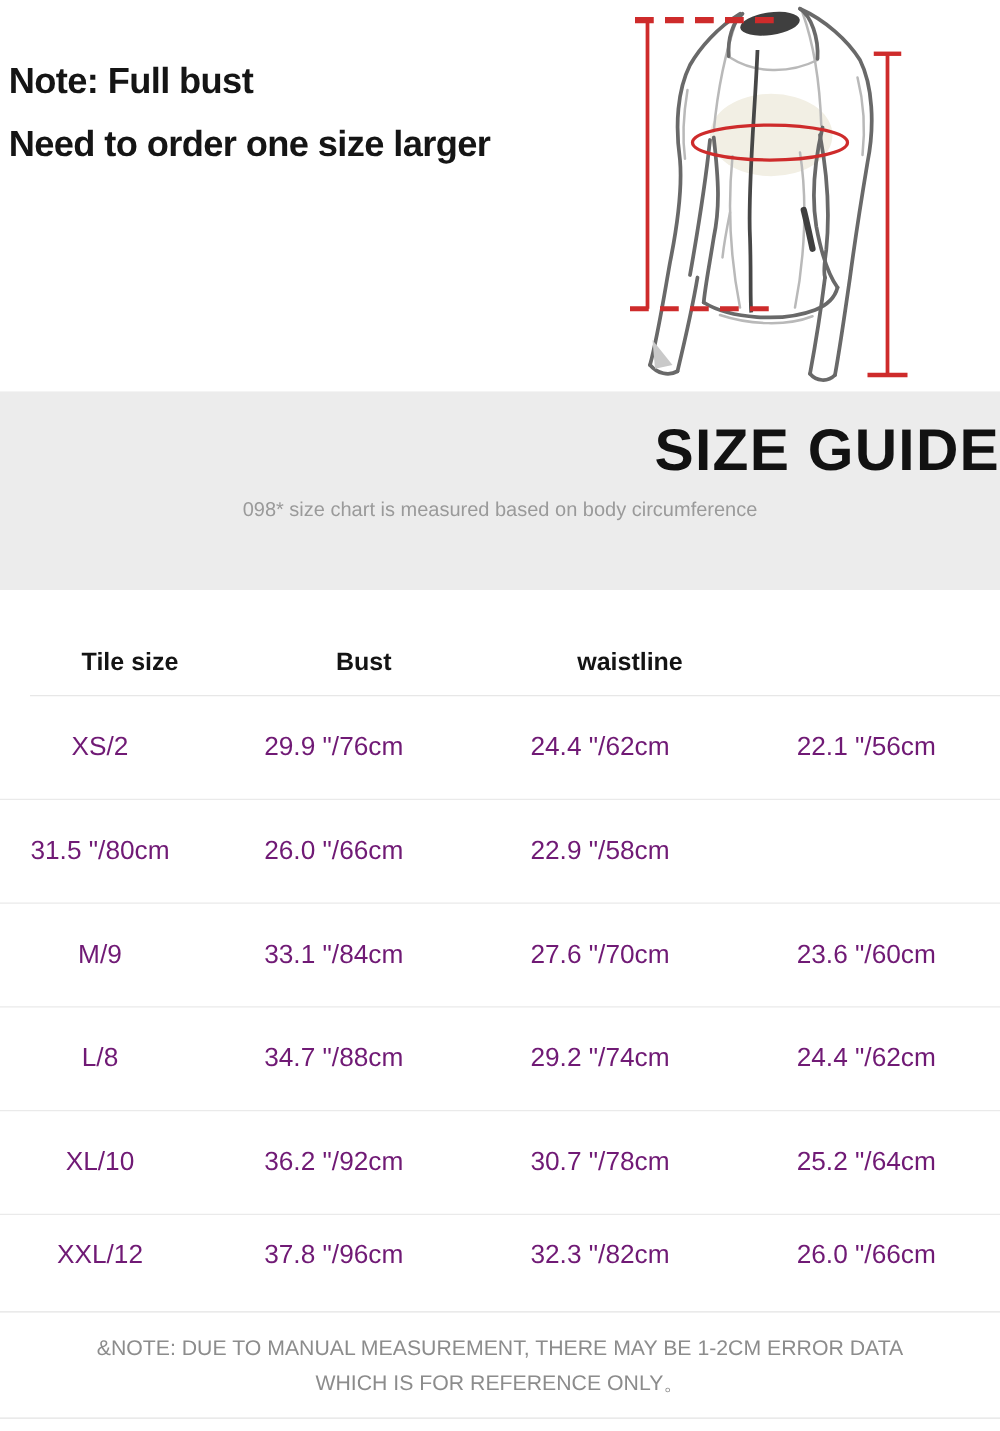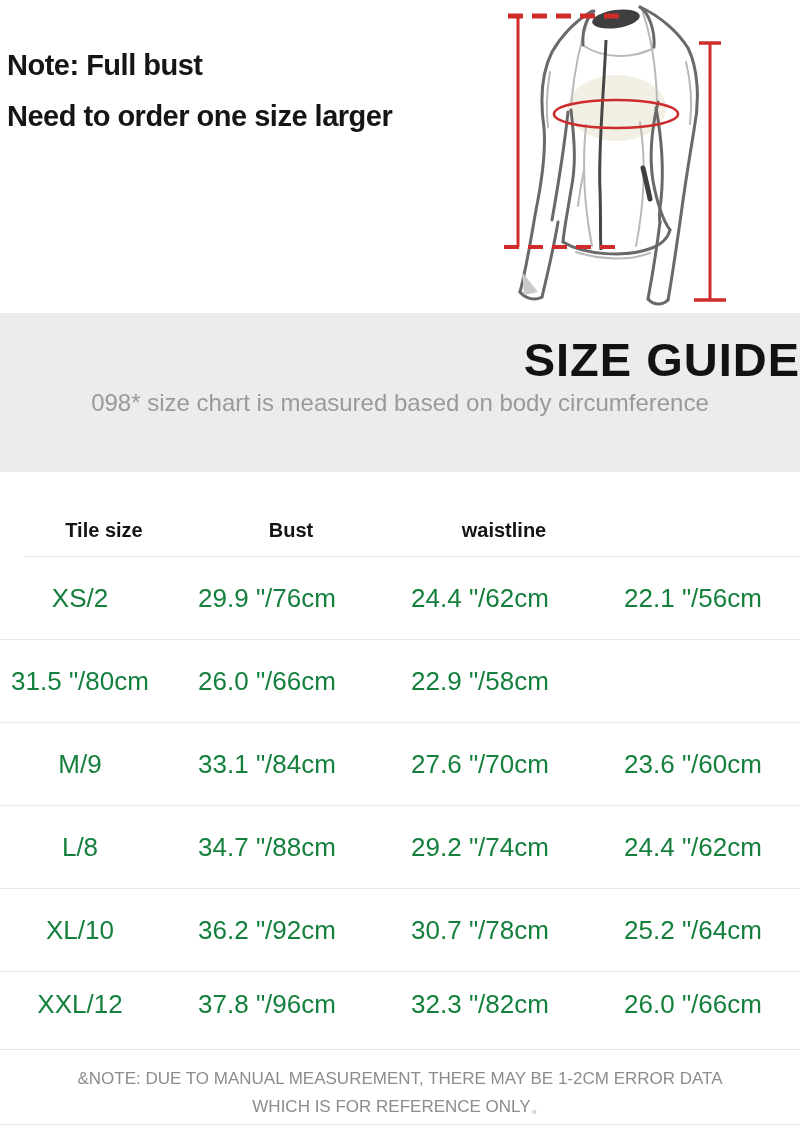--- a/index.html
+++ b/index.html
@@ -15,33 +15,33 @@
     font-size:29px;font-weight:700;letter-spacing:-0.5px;
     line-height:51px;color:#151515;
   }
   .jacket-wrap{position:absolute;top:0;right:0;width:320px;height:313px;}
   
   .banner{height:159px;background:#ececec;text-align:center;}
   .banner-title{
     margin:0;padding-top:21px;font-size:47px;font-weight:700;
     letter-spacing:1px;color:#121212;line-height:52px;text-align:right;
   }
-  .banner-subtitle{margin-top:3px;font-size:24px;color:#9a9a9a;}
+  .banner-subtitle{margin-top:14px;font-size:16px;color:#9a9a9a;}
   
   .size-table{background:#fff;}
   .t-grid{display:grid;grid-template-columns:160px 214px 212px 214px;}
   .t-header{height:84px;align-items:end;border-bottom:1px solid #e7e7e7;margin-left:24px;}
   .t-header .t-cell{padding-bottom:14px;font-weight:700;font-size:20px;color:#141414;}
   .t-row{height:82px;align-items:center;border-bottom:1px solid #eaeaea;}
   .t-row:last-child{height:64px;border-bottom:none;}
-  .t-cell{text-align:center;font-size:26px;color:#15803d;white-space:pre;}
+  .t-cell{text-align:center;font-size:21px;color:#701a75;white-space:pre;}
   
   .footer-note{
     margin-top:13px;border-top:1px solid #e3e3e3;border-bottom:1px solid #e3e3e3;
-    padding:15px 20px 3px;text-align:center;
+    padding:15px 20px 13px;text-align:center;
     font-size:17px;line-height:28px;color:#8c8c8c;
   }
 </style>
 </head>
 <body>
 
 <div class="top-section">
   <div class="top-note">
     <div>Note: Full bust</div>
     <div>Need to order one size larger</div>

